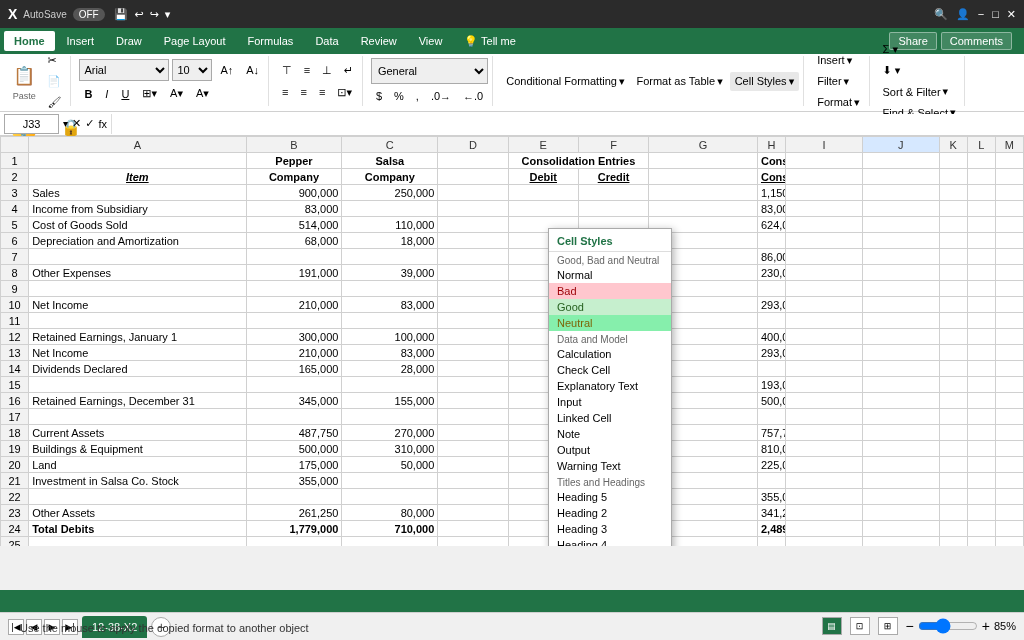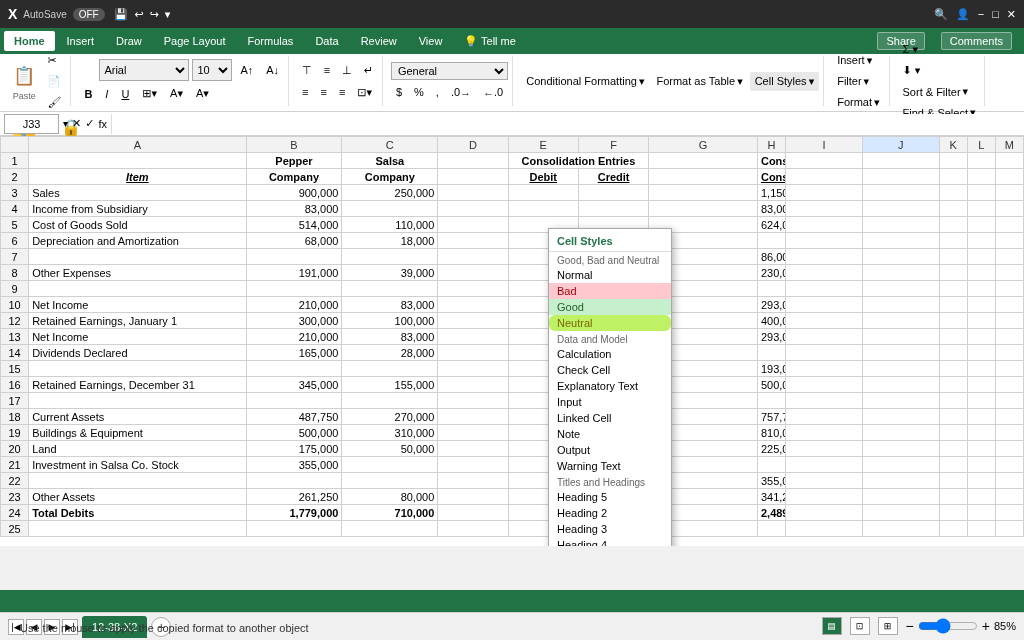--- a/index.html
+++ b/index.html
@@ -78,21 +78,21 @@
     }
     .font-size-select {
       width: 40px;
       height: 22px;
       font-size: 11px;
       border: 1px solid #aaa;
     }
 
     .format-dropdown {
       font-size: 11px;
-      height: 18px;
+      height: 26px;
       border: 1px solid #aaa;
       padding: 0 2px;
       min-width: 80px;
     }
 
     
     #formula-bar {
       background: #fff;
       border-bottom: 1px solid #d0d0d0;
       height: 24px;
@@ -287,21 +287,21 @@
     }
     .cs-item {
       font-size: 11px;
       padding: 2px 8px;
       cursor: pointer;
     }
 
     .ribbon-right {
       margin-left: auto;
       display: flex;
-      gap: 16px;
+      gap: 4px;
       padding-right: 8px;
     }
     .ribbon-right-btn {
       background: rgba(255,255,255,0.15);
       color: #fff;
       border: 1px solid rgba(255,255,255,0.4);
       padding: 2px 8px;
       font-size: 11px;
       cursor: pointer;
       border-radius: 2px;
@@ -389,21 +389,21 @@
     </div>
     <div style="display:flex;flex-direction:column;gap:2px;">
       <button class="tb-btn">✂</button>
       <button class="tb-btn">📄</button>
       <button class="tb-btn">🖌</button>
     </div>
   </div>
 
   <div class="toolbar-section">
     <div style="display:flex;flex-direction:column;gap:3px;">
-      <div style="display:flex;gap:3px;align-items:center;margin-left:20px;">
+      <div style="display:flex;gap:3px;align-items:center;">
         <select class="font-select">
           <option>Arial</option>
         </select>
         <select class="font-size-select">
           <option>10</option>
         </select>
         <button class="tb-btn">A↑</button>
         <button class="tb-btn">A↓</button>
       </div>
       <div style="display:flex;gap:3px;align-items:center;">
@@ -716,20 +716,36 @@
             <td></td>
             <td></td>
           <td class="cell-number">293,000</td>
           <td></td>
             <td></td>
             <td></td>
             <td></td>
             <td></td>
         </tr>
 
+        <tr>
+          <td class="row-header">11</td>
+          <td></td>
+            <td></td>
+            <td></td>
+            <td></td>
+            <td></td>
+            <td></td>
+            <td></td>
+            <td></td>
+            <td></td>
+            <td></td>
+            <td></td>
+            <td></td>
+            <td></td>
+        </tr>
 
         <tr>
           <td class="row-header">12</td>
           <td>Retained Earnings, January 1</td>
           <td class="cell-number">300,000</td>
           <td class="cell-number">100,000</td>
           <td></td>
             <td></td>
             <td></td>
             <td></td>
@@ -965,21 +981,21 @@
       </tbody>
     </table>
   </div>
 
   <div id="cell-styles-popup">
     <div class="cs-title">Cell Styles</div>
     <div class="cs-section-label">Good, Bad and Neutral</div>
     <div class="cs-item">Normal</div>
     <div class="cs-item" style="color:#9c0006;background:#ffc7ce;">Bad</div>
     <div class="cs-item" style="color:#276221;background:#c6efce;">Good</div>
-    <div class="cs-item" style="color:#7d6608;background:#bef264;border-radius:6px;">Neutral</div>
+    <div class="cs-item" style="color:#7d6608;background:#86efac;">Neutral</div>
     <div class="cs-section-label">Data and Model</div>
     <div class="cs-item">Calculation</div>
     <div class="cs-item">Check Cell</div>
     <div class="cs-item">Explanatory Text</div>
     <div class="cs-item">Input</div>
     <div class="cs-item">Linked Cell</div>
     <div class="cs-item">Note</div>
     <div class="cs-item">Output</div>
     <div class="cs-item">Warning Text</div>
     <div class="cs-section-label">Titles and Headings</div>

